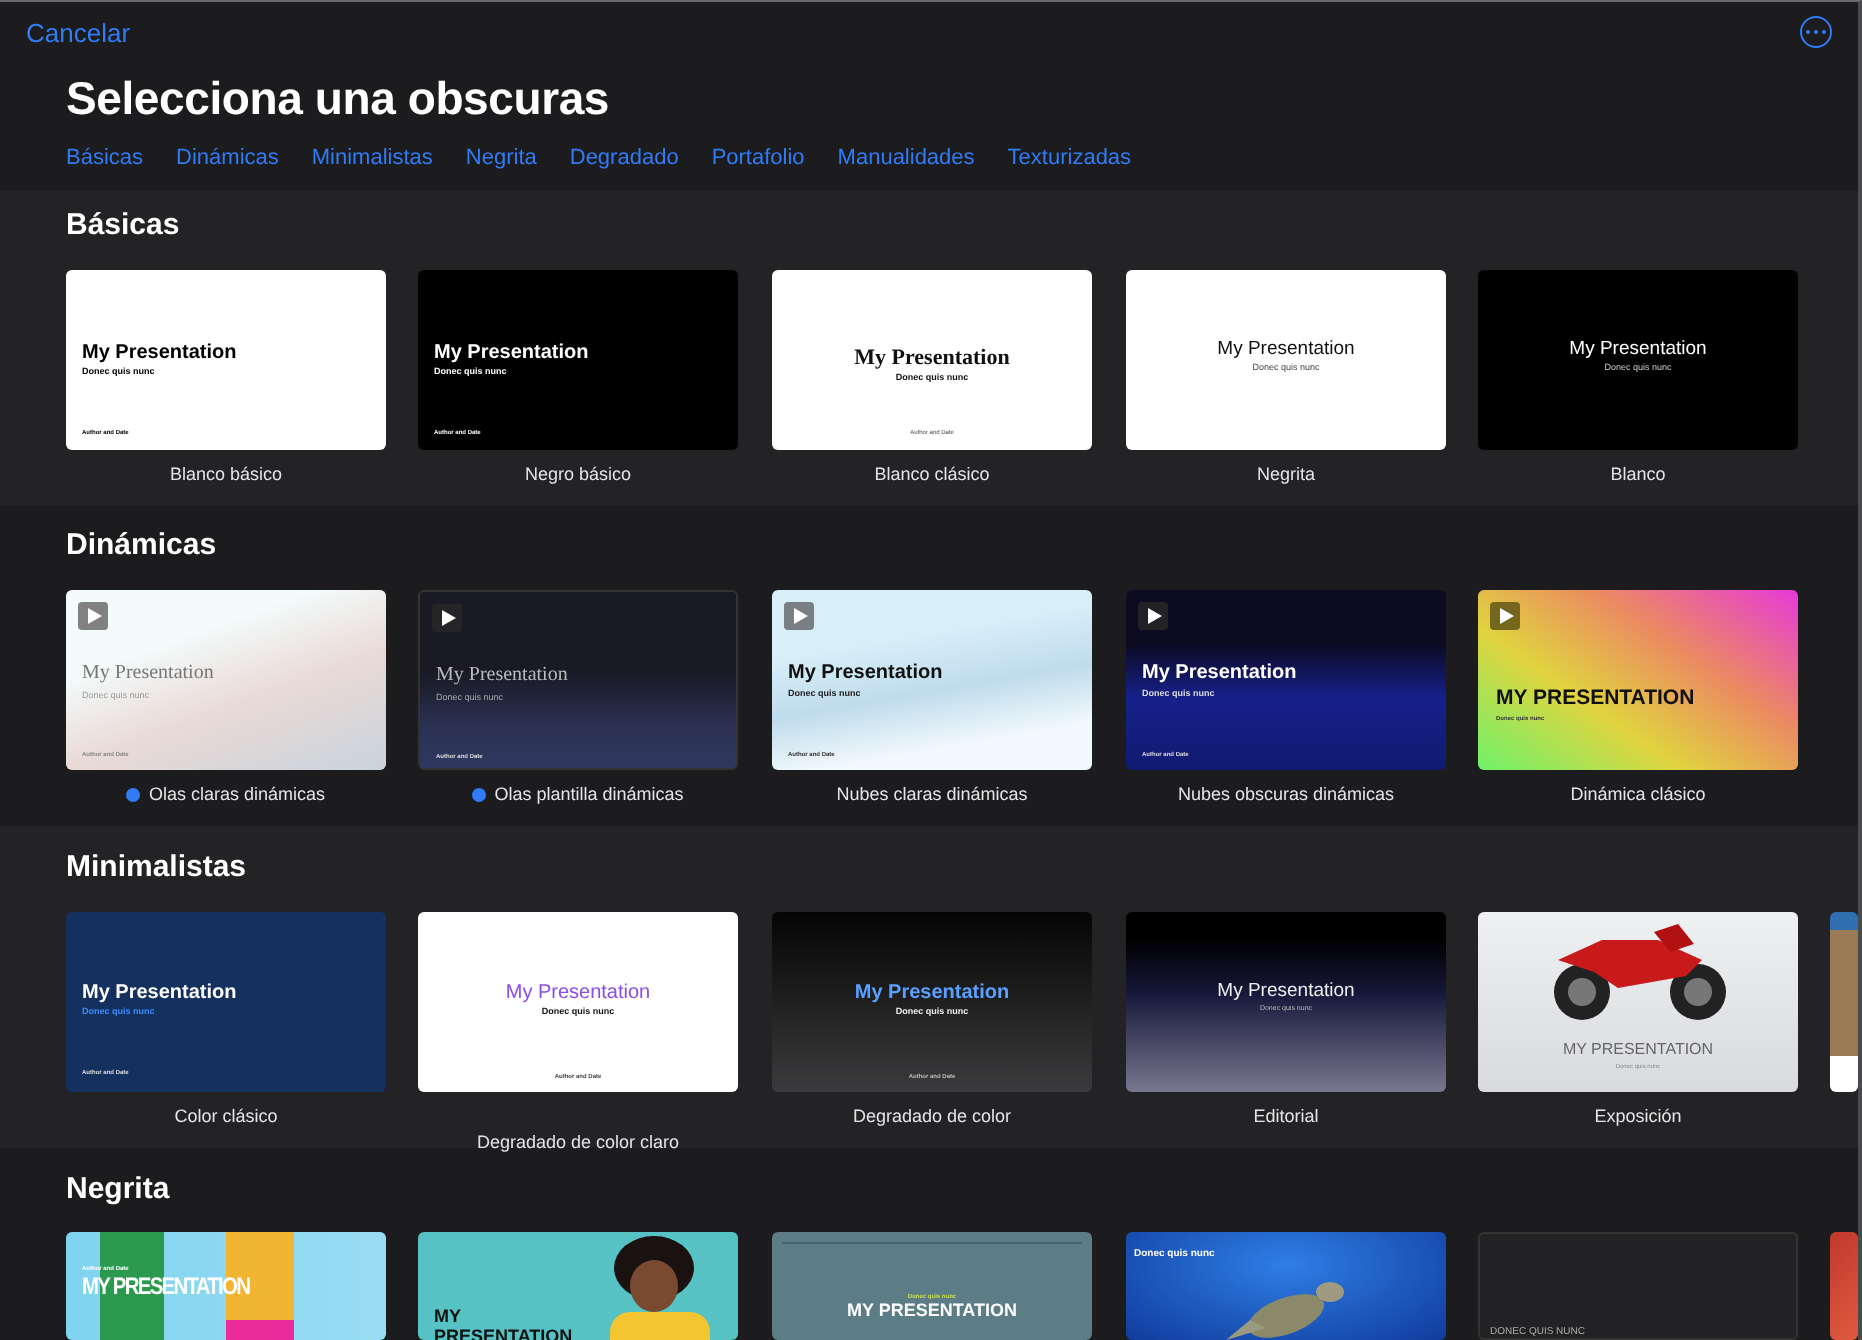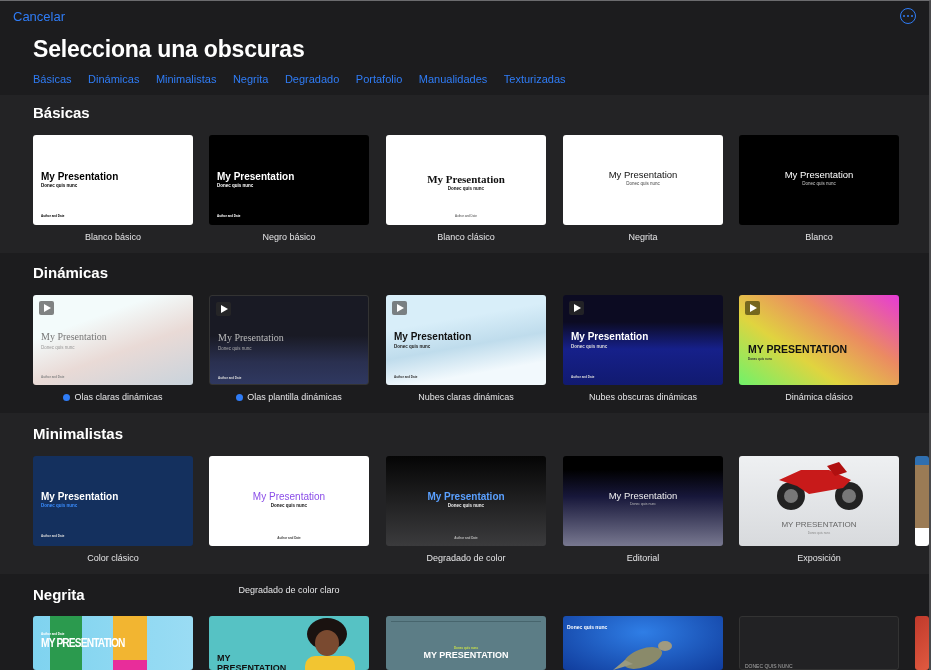--- a/index.html
+++ b/index.html
@@ -133,21 +133,21 @@
   <div class="s" style="left:8px;top:47px;color:#3a8dff;">Donec quis nunc</div>
   <div class="a" style="left:8px;top:78px;color:#ddd;">Author and Date</div>
 </div>
 <div class="label" style="left:33px;top:553px">Color clásico</div>
 
 <div class="card" style="left:209px;top:456px;background:#fff;">
   <div class="t" style="left:0;right:0;text-align:center;top:35px;color:#8a4de8;font-weight:normal;">My Presentation</div>
   <div class="s" style="left:0;right:0;text-align:center;top:47px;color:#111;">Donec quis nunc</div>
   <div class="a" style="left:0;right:0;text-align:center;top:80px;color:#444;">Author and Date</div>
 </div>
-<div class="label" style="left:209px;top:585px">Degradado de color claro</div>
+<div class="label" style="left:209px;top:566px">Degradado de color claro</div>
 
 <div class="card" style="left:386px;top:456px;background:linear-gradient(180deg,#050505,#3b3b3d);">
   <div class="t" style="left:0;right:0;text-align:center;top:35px;color:#5aa0ff;">My Presentation</div>
   <div class="s" style="left:0;right:0;text-align:center;top:47px;color:#eee;">Donec quis nunc</div>
   <div class="a" style="left:0;right:0;text-align:center;top:80px;color:#bbb;">Author and Date</div>
 </div>
 <div class="label" style="left:386px;top:553px">Degradado de color</div>
 
 <div class="card" style="left:563px;top:456px;background:linear-gradient(180deg,#000 15%,#17173a 45%,#787890 100%);">
   <div class="t" style="left:0;right:0;text-align:center;top:34px;color:#eee;font-weight:normal;font-size:9.5px;">My Presentation</div>

